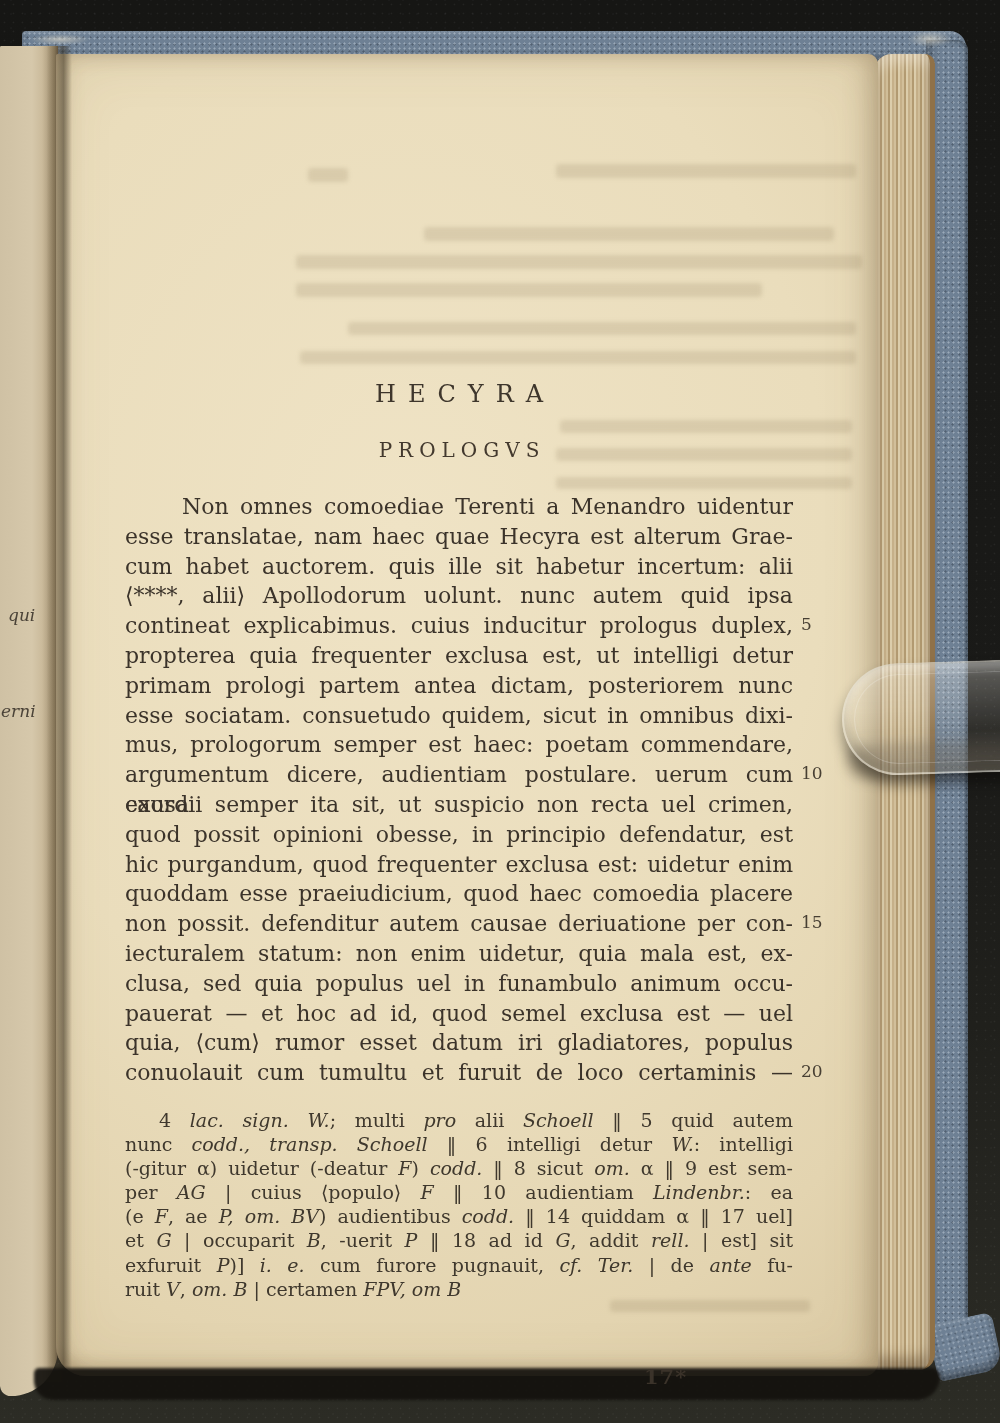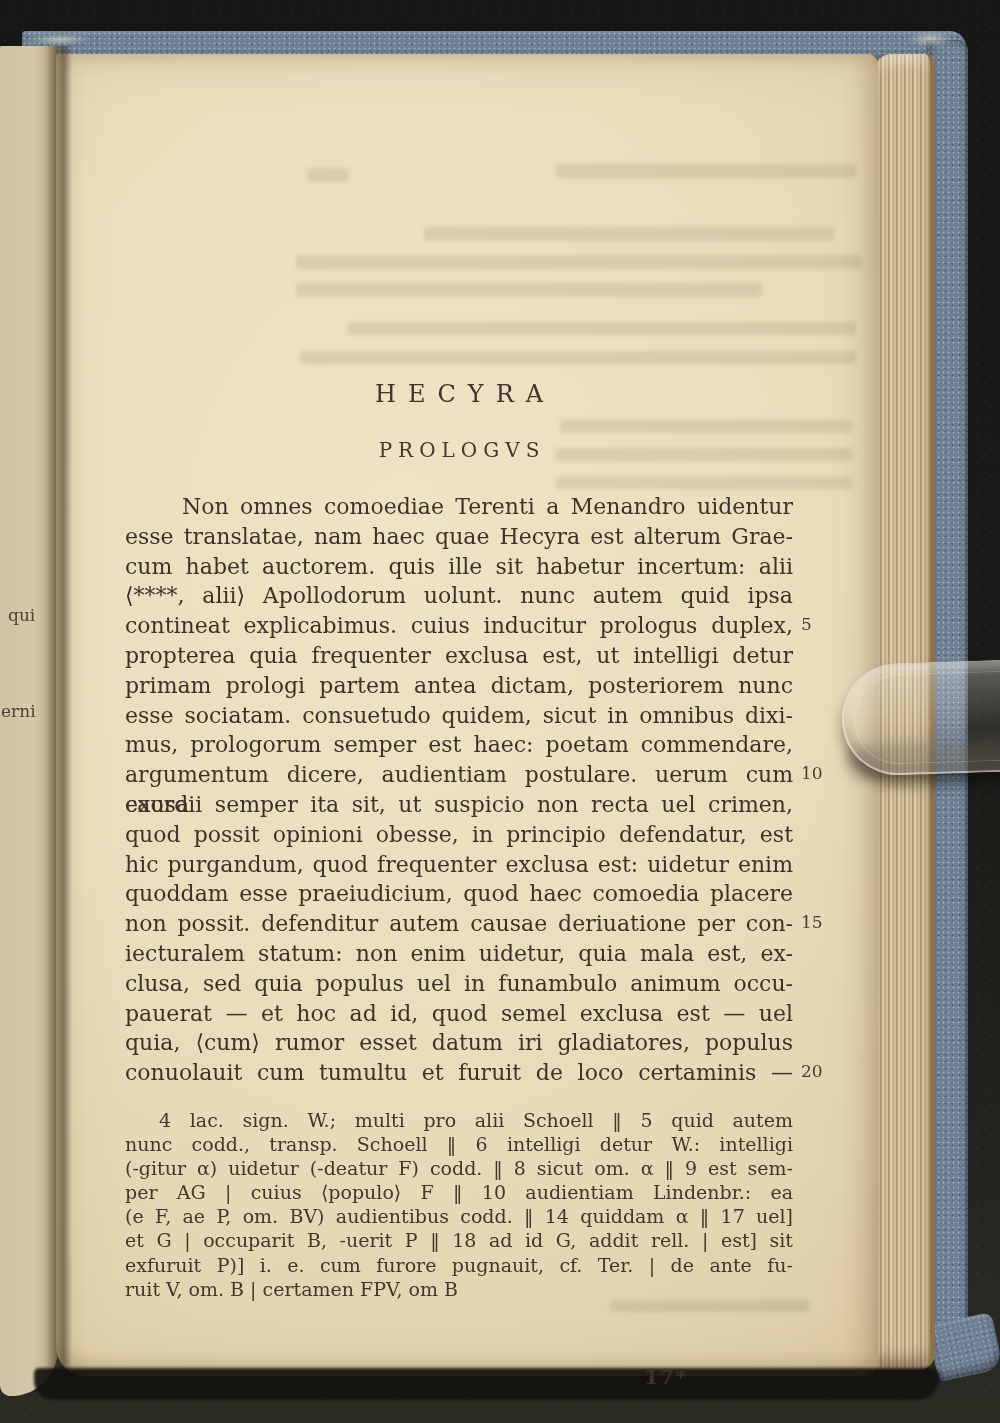--- a/index.html
+++ b/index.html
@@ -31,21 +31,21 @@
   .cover-corner{ position:absolute; left:932px; top:1318px; width:66px; height:58px; z-index:1;
     transform:rotate(-12deg); border-radius:6px 10px 20px 8px;
     box-shadow:inset 0 3px 4px rgba(255,255,255,.1), inset 0 -6px 8px rgba(0,0,0,.4);}
   .wear{ position:absolute; z-index:2; pointer-events:none; filter:blur(.5px);
     background:radial-gradient(closest-side, rgba(228,221,204,.6), rgba(228,221,204,0) 75%);}
   .wear-tl{ left:20px; top:32px; width:80px; height:15px;}
   .wear-tr{ left:900px; top:28px; width:60px; height:22px;}
 
   .page-prev{ position:absolute; left:0; top:46px; width:58px; height:1350px; z-index:2;
     background:linear-gradient(90deg,#cfc1a4 0%,#d6c8ab 55%,#c6b595 80%,#9a8969 94%,#6f604a 100%);
-    border-radius:2px 0 80px 18px;}
+    border-radius:2px 0 80px 18px;font-style:italic;}
   .frag{ position:absolute; color:#4b4338; font-size:17px; line-height:1;}
   .frag-1{ left:8px; top:561px;}
   .frag-2{ left:1px; top:657px;}
 
   .page-stack{ position:absolute; left:874px; top:54px; width:56px; height:1316px; z-index:2;
     background:repeating-linear-gradient(90deg,#dccdab 0 2px,#c6b089 2px 4px,#d2bf9a 4px 6px,#b29a71 6px 8px);
     border-right:5px solid #8f7148; border-radius:18px 10px 16px 4px;
     box-shadow:inset 0 10px 12px rgba(255,253,245,.3), inset 0 -12px 14px rgba(60,40,20,.4);}
 
   .page-main{ position:absolute; left:56px; top:54px; width:822px; height:1322px; z-index:3;
@@ -68,21 +68,21 @@
   .body-text{ position:absolute; left:125px; top:492px; width:668px; z-index:5; color:#3b332a; font-size:22px;}
   .bline{ line-height:29.8px; height:29.8px; text-align:justify; text-align-last:justify; white-space:nowrap0;}
   .bline.first{ padding-left:57px;}
 
   .linenum{ position:absolute; left:801px; width:34px; z-index:5; font-size:17px; color:#473f33; line-height:1.2;}
 
   .apparatus{ position:absolute; left:125px; top:1108px; width:668px; z-index:5; color:#3f382d; font-size:19px;}
   .aline{ line-height:24.1px; height:24.1px; text-align:justify; text-align-last:justify;}
   .aline.first{ text-indent:34px;}
   .aline.last{ text-align-last:left;}
-  .it{ }
+  .it{ font-style:italic;}
 
   .pagenum{ position:absolute; left:644px; top:1324px; z-index:5; font-size:21px; font-weight:bold;
     letter-spacing:1px; color:#3b332a;margin-top:40px;}
 
   .clip-shadow{ position:absolute; left:848px; top:742px; width:168px; height:34px; z-index:5;
     background:rgba(35,27,14,.3); filter:blur(7px); transform:rotate(-2deg); border-radius:20px;}
   .clip{ position:absolute; left:842px; top:662px; width:180px; height:108px; z-index:6;
     transform:rotate(-1.8deg); border-radius:56px 0 0 56px;
     background:linear-gradient(180deg, rgba(250,248,240,.32) 0%, rgba(242,238,228,.17) 42%, rgba(190,185,172,.13) 62%, rgba(232,227,216,.27) 100%);
     border:2px solid rgba(225,222,212,.45); border-right:none;

